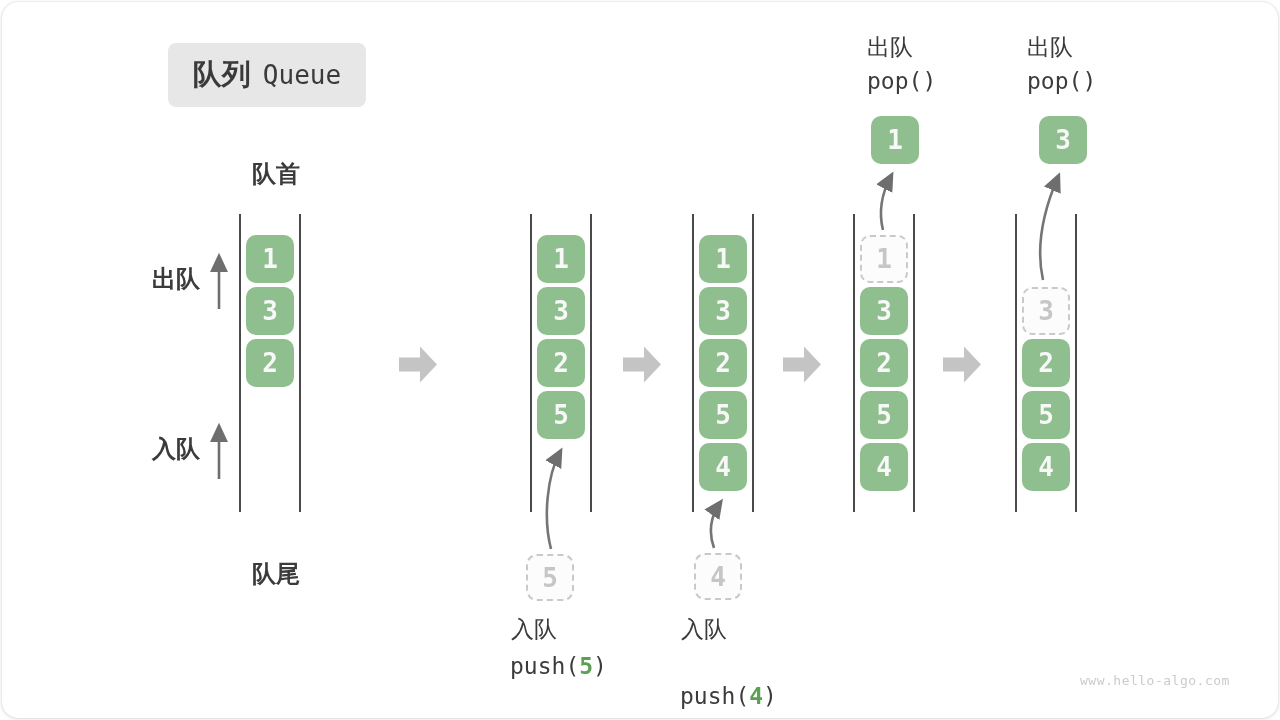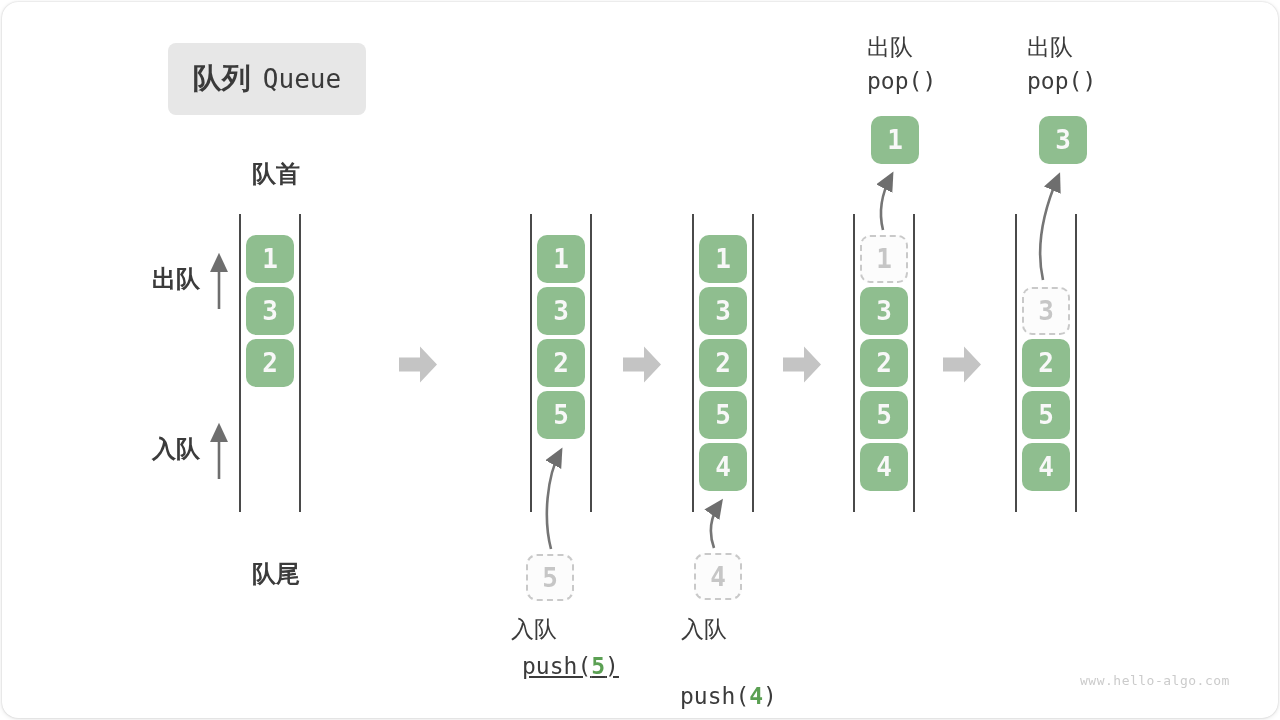--- a/index.html
+++ b/index.html
@@ -6,21 +6,21 @@
   html,body { width:1280px; height:720px; background:#ffffff; font-family:"Liberation Sans", sans-serif; }
   .card {
     position:relative; width:1276px; height:716px; margin:2px;
     background:#ffffff; border-radius:16px;
     box-shadow:0 0 2px rgba(0,0,0,0.18), 0 1px 5px rgba(0,0,0,0.10);
     overflow:hidden;
   }
   .abs { position:absolute; }
 
   .title-badge {
-    left:166px; top:41px; width:198px; height:72px;
+    left:166px; top:41px; width:198px; height:64px;
     background:#e7e7e7; border-radius:8px;
     display:flex; align-items:center; justify-content:center; gap:12px;
   }
   .title-zh { font-size:29px; font-weight:700; color:#3a3a3a; }
   .title-en { font-family:"DejaVu Sans Mono", monospace; font-size:26px; font-weight:500; color:#3a3a3a; }
 
   .side-label { font-size:24px; font-weight:700; color:#3b3b3b; white-space:nowrap; }
   .center61 { width:61px; text-align:right; }
 
   .vline { width:2px; background:#4a4a4a; height:298px; top:212px; }
@@ -100,21 +100,21 @@
   <div class="abs cell" style="left:858px; top:441px;">4</div>
   <div class="abs cell" style="left:869px; top:114px;">1</div>
 
   <div class="abs cell ghost" style="left:1020px; top:285px;">3</div>
   <div class="abs cell" style="left:1020px; top:337px;">2</div>
   <div class="abs cell" style="left:1020px; top:389px;">5</div>
   <div class="abs cell" style="left:1020px; top:441px;">4</div>
   <div class="abs cell" style="left:1037px; top:114px;">3</div>
 
   <div class="abs caption-zh" style="left:509px; top:612px;">入队</div>
-  <div class="abs code" style="left:520px; top:651px;text-decoration:underline;"><span>push(</span><span class="arg">5</span><span>)</span></div>
+  <div class="abs code" style="left:508px; top:651px;"><span>push(</span><span class="arg">5</span><span>)</span></div>
 
   <div class="abs caption-zh" style="left:679px; top:612px;">入队</div>
   <div class="abs code" style="left:678px; top:681px;"><span>push(</span><span class="arg">4</span><span>)</span></div>
 
   <div class="abs caption-zh" style="left:865px; top:30px;">出队</div>
   <div class="abs code" style="left:865px; top:66px;">pop()</div>
 
   <div class="abs caption-zh" style="left:1025px; top:30px;">出队</div>
   <div class="abs code" style="left:1025px; top:66px;">pop()</div>
 

